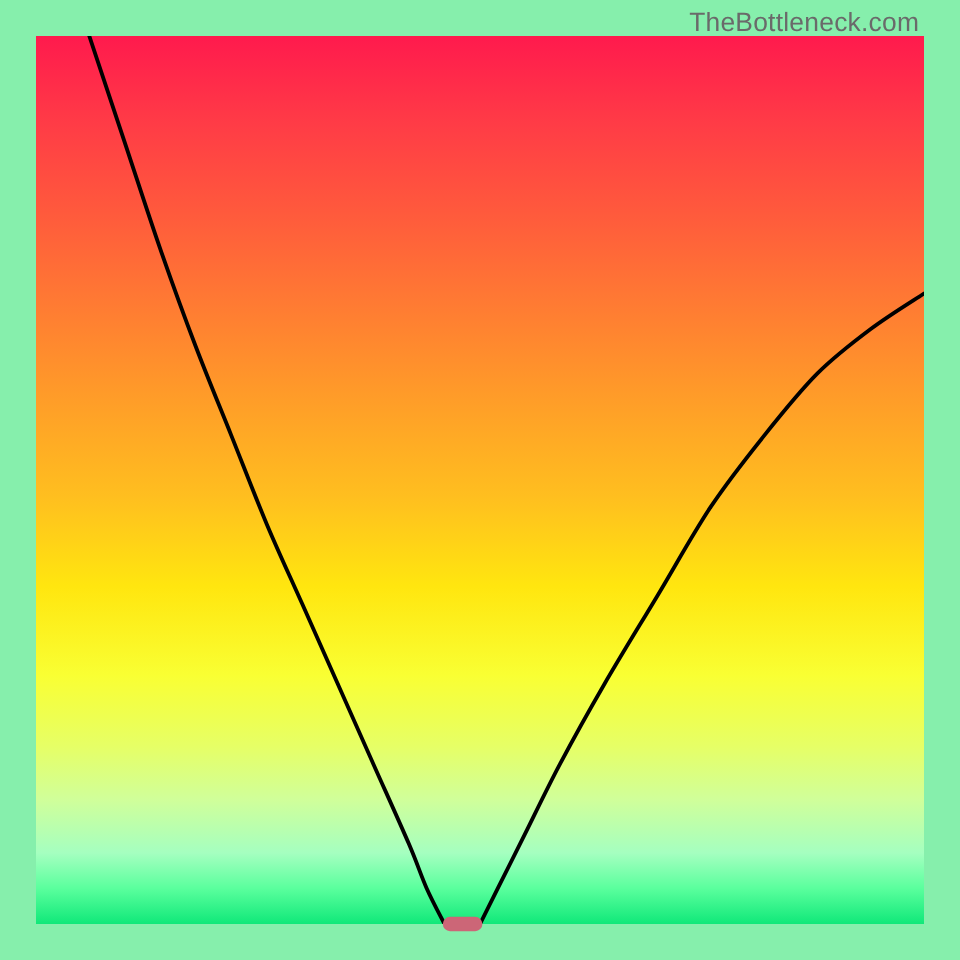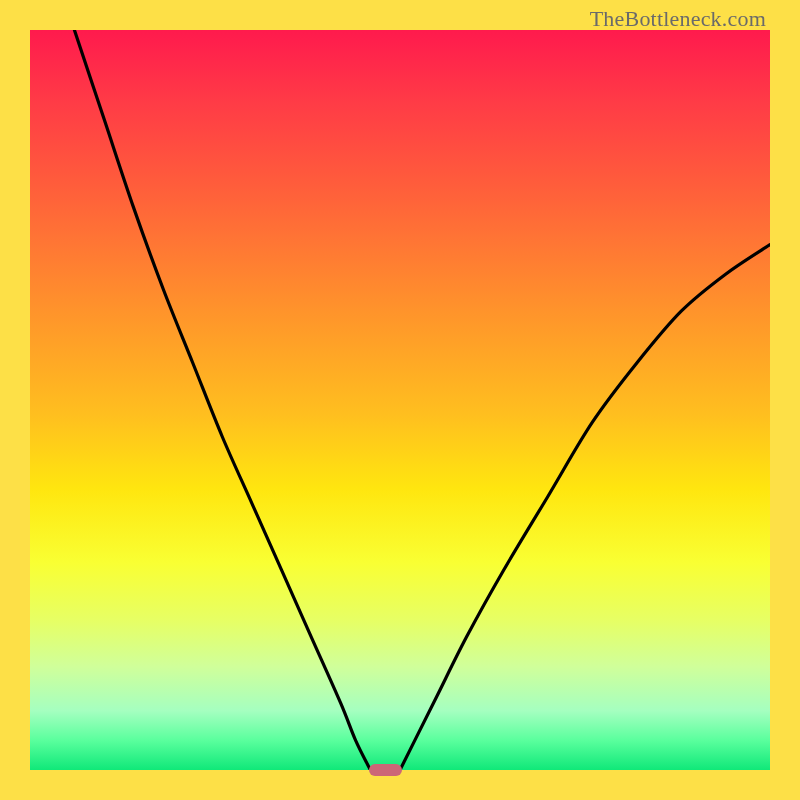--- a/index.html
+++ b/index.html
@@ -9,22 +9,21 @@
     height: 800px;
     background: #000;
     font-family: Arial, Helvetica, sans-serif;
   }
   .frame {
     position: absolute;
     left: 0;
     top: 0;
     width: 800px;
     height: 800px;
-    background: #fde047;
-    font-family: Liberation Serif, serif;
+    background: #86efac;
   }
   .plot-area {
     position: absolute;
     left: 30px;
     top: 30px;
     width: 740px;
     height: 740px;
     background: linear-gradient(
       to bottom,
       #ff1a4d 0%,

